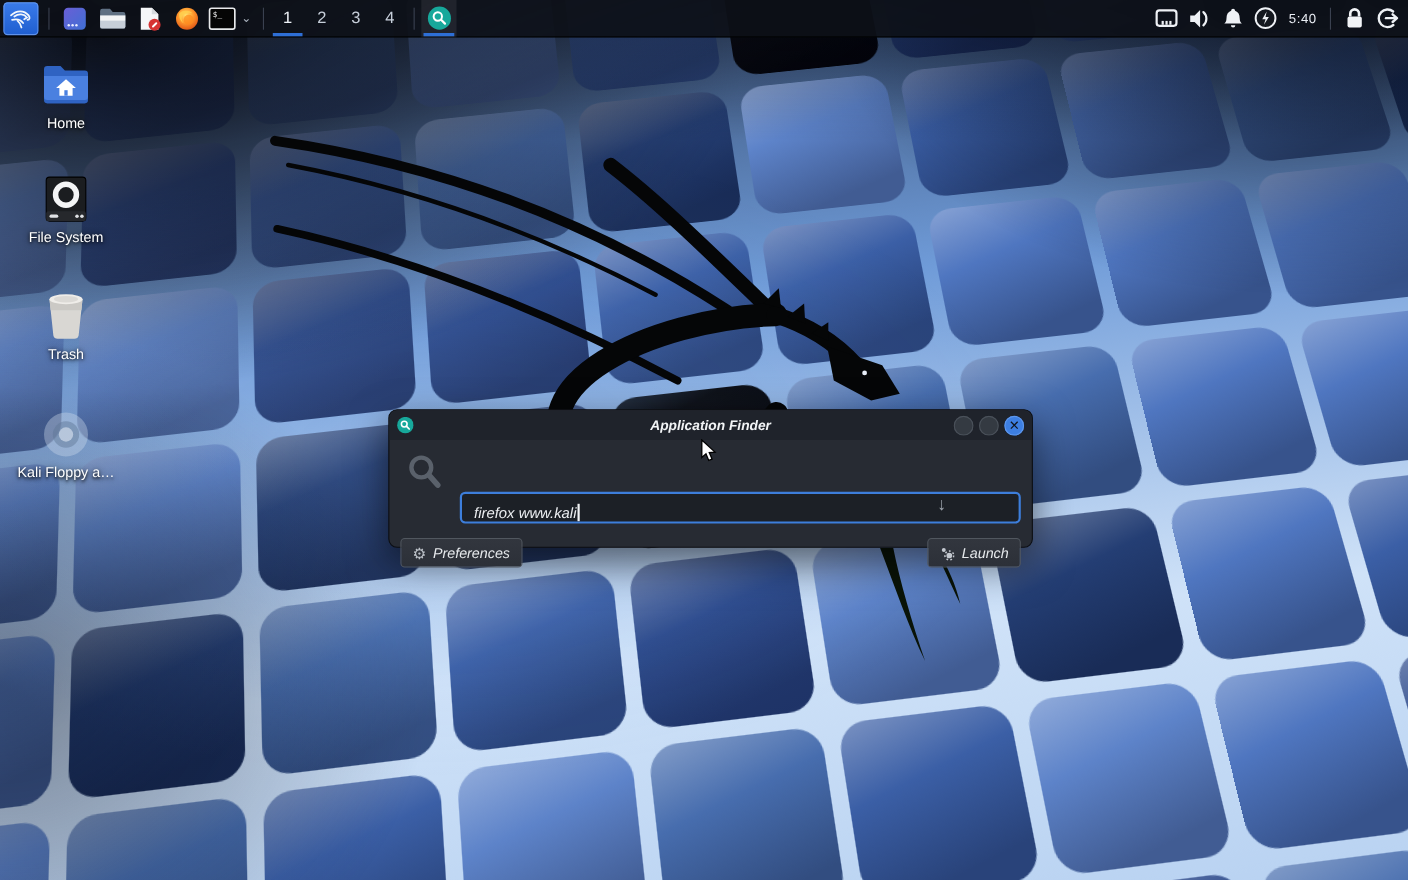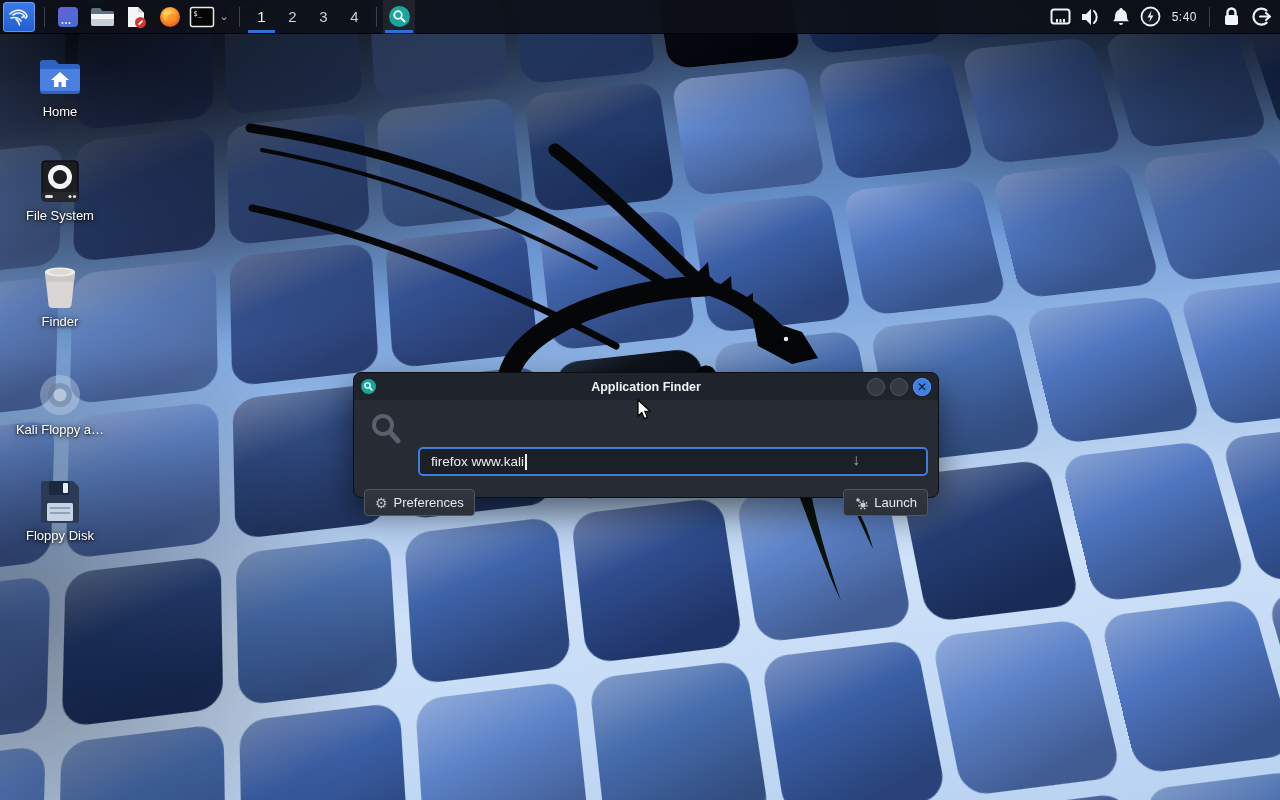--- a/index.html
+++ b/index.html
@@ -42,36 +42,36 @@
 
   
   .desk-item { position:absolute; left:5px; width:110px; text-align:center; z-index:10; }
   .dicon { height:48px; display:flex; align-items:center; justify-content:center; }
   .dlabel { margin-top:3px; font-size:13px; color:#ffffff;
             text-shadow:0 1px 3px rgba(0,0,0,.95), 0 0 6px rgba(0,0,0,.6); }
 
   
   .finder { position:absolute; left:353px; top:372px; width:586px; height:126px;
             background:#272b33; border:1px solid #0c0e12; border-radius:8px;
-            box-shadow:0 14px 36px rgba(0,0,0,.55); z-index:40; }
+            box-shadow:0 14px 36px rgba(0,0,0,.55); z-index:40;font-style:italic; }
   .finder-titlebar { height:27px; background:#1f232b; border-radius:8px 8px 0 0;
             display:flex; align-items:center; padding:0 7px; position:relative; }
   .finder-title { position:absolute; left:0; right:0; text-align:center; font-size:12.5px;
             font-weight:bold; color:#f2f4f6; }
   .wc { width:18px; height:18px; border-radius:50%; margin-left:5px;
         background:#343a42; box-shadow:inset 0 0 0 1px #4a515a; position:relative; z-index:2; }
   .wc.close { background:#3d7fe2; box-shadow:inset 0 0 0 1px #5e97ec;
         display:flex; align-items:center; justify-content:center;
         color:#10151c; font-size:12px; font-weight:bold; line-height:1; }
   .wc-group { margin-left:auto; display:flex; z-index:2; }
   .finder-body { position:relative; height:99px; }
   .big-mag { position:absolute; left:15px; top:12px; }
   .finder-input { position:absolute; left:64px; top:47px; width:510px; height:29px;
             background:#1c2026; border:2px solid #3d7edb; border-radius:5px;
-            display:flex; align-items:center; padding:0 26px 0 11px;
+            display:flex; align-items:flex-end; padding:0 26px 0 11px;
             font-size:13.5px; color:#eceef1; white-space:nowrap; overflow:hidden; }
   .caret { display:inline-block; width:1.5px; height:16px; background:#f2f4f6; margin-left:1px; }
   .drop-arrow { position:absolute; right:72px; top:51px; color:#99a0a9; font-size:16px; width:20px;
                 text-align:center; }
   .fbtn { position:absolute; top:89px; height:27px; background:linear-gradient(#32363e,#2c3038);
           border:1px solid #51575f; border-radius:4px; color:#e6e9ec; font-size:13px;
           display:flex; align-items:center; justify-content:center; gap:6px; padding:0 10px; }
   .fbtn .gear { color:#bcc1c8; font-size:14px; line-height:1; }
   .btn-prefs { left:10px; min-width:110px; }
   .btn-launch { right:10px; min-width:76px; }
@@ -296,47 +296,34 @@
 
   <div class="desk-item" style="top:263px">
     <div class="dicon">
       <svg width="42" height="46" viewBox="0 0 42 46">
         <path d="M6,8 L36,8 L32.5,41 a4,4 0 0 1 -4,3 h-15 a4,4 0 0 1 -4,-3 z" fill="#d9d7d3"></path>
         <path d="M6,8 L36,8 L35,18 L7,18 z" fill="#cbc9c5"></path>
         <ellipse cx="21" cy="8" rx="15" ry="4.5" fill="#efede9"></ellipse>
         <ellipse cx="21" cy="8" rx="11" ry="3" fill="#dcdad6"></ellipse>
       </svg>
     </div>
-    <div class="dlabel">Finder</div>
+    <div class="dlabel">Trash</div>
   </div>
 
   <div class="desk-item" style="top:371px">
     <div class="dicon">
       <svg width="44" height="44" viewBox="0 0 44 44">
         <circle cx="22" cy="22" r="20" fill="#cdd9ea" opacity="0.38"></circle>
         <circle cx="22" cy="22" r="12" fill="#5d7594" opacity="0.45"></circle>
         <circle cx="22" cy="22" r="6.5" fill="#e8eff9" opacity="0.55"></circle>
       </svg>
     </div>
     <div class="dlabel">Kali Floppy a…</div>
   </div>
 
-  <div class="desk-item" style="top:477px">
-    <div class="dicon">
-      <svg width="42" height="44" viewBox="0 0 42 44">
-        <path d="M4,2 h30 l6,6 v34 a2,2 0 0 1 -2,2 h-34 a2,2 0 0 1 -2,-2 v-38 a2,2 0 0 1 2,-2 z" fill="#2c3a55"></path>
-        <rect x="10" y="2" width="20" height="14" rx="1" fill="#1c2840"></rect>
-        <rect x="24" y="4" width="5" height="10" rx="1" fill="#e8edf4"></rect>
-        <rect x="8" y="24" width="26" height="18" rx="1.5" fill="#c7d2e4"></rect>
-        <rect x="11" y="28" width="20" height="2" fill="#8fa0ba"></rect>
-        <rect x="11" y="33" width="20" height="2" fill="#8fa0ba"></rect>
-      </svg>
-    </div>
-    <div class="dlabel">Floppy Disk</div>
-  </div>
 
   <div class="panel">
     <div class="pbtn kali-btn">
       <svg width="24" height="24" viewBox="0 0 24 24">
         <g fill="none" stroke="#f2f6fb" stroke-width="1.6" stroke-linecap="round">
           <path d="M3,9 C8,4 15,4 19,9 C20.5,11 20,13 18,13"></path>
           <path d="M6,10 C10,7 15,7.5 17.5,11 L15,12.5"></path>
           <path d="M4,13 C8,12 12,13 14,16"></path>
           <path d="M9,14 C11,15.5 12,17.5 12.5,20"></path>
         </g>

